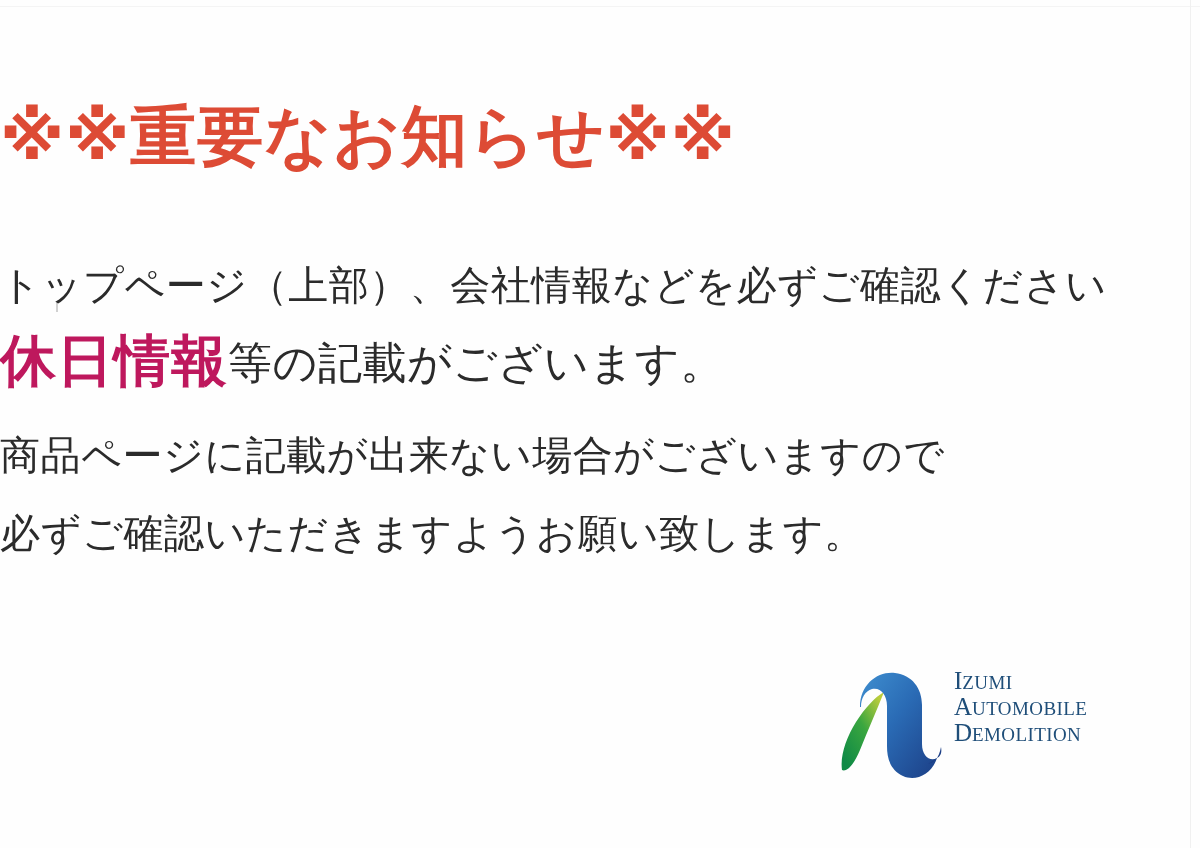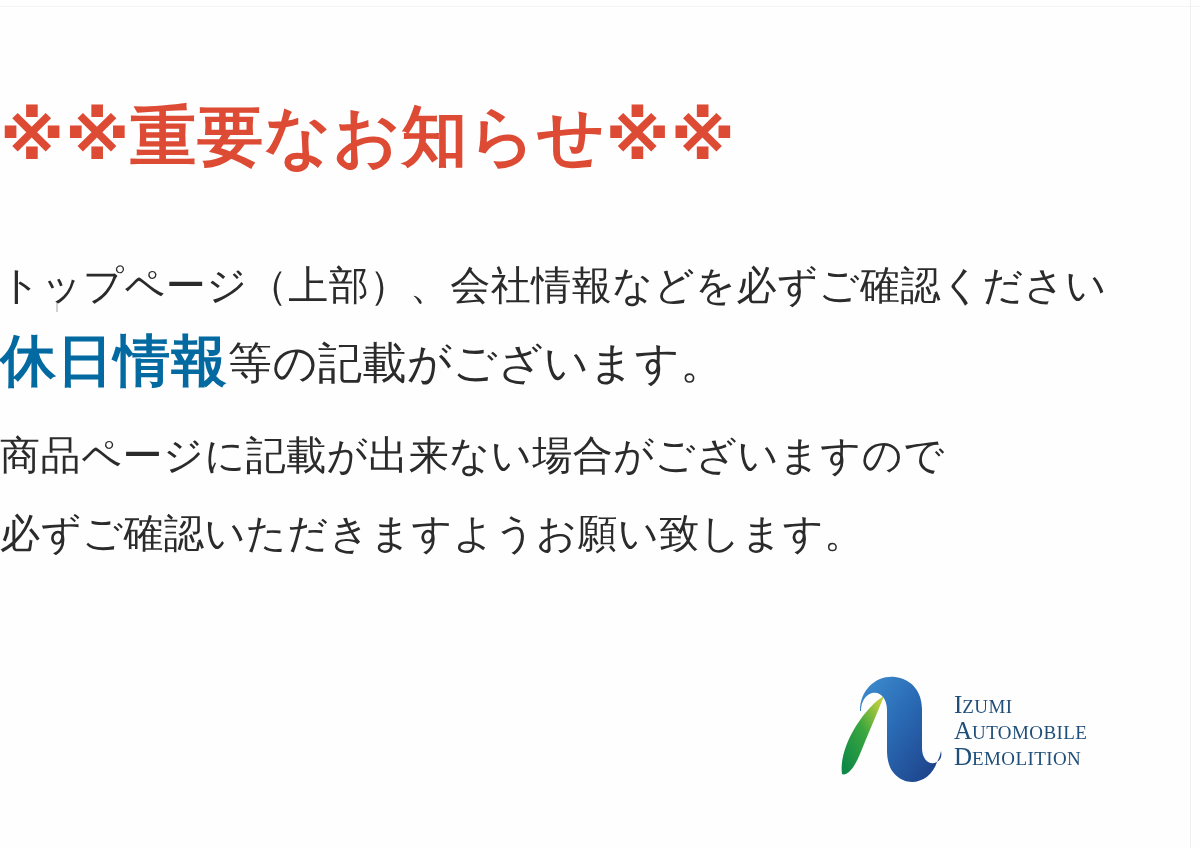--- a/index.html
+++ b/index.html
@@ -76,21 +76,21 @@
     line-height: 66px;
     letter-spacing: 0.5px;
   }
 
   .line-2 {
     line-height: 86px;
     letter-spacing: 0.5px;
     padding-right: 40px;
   }
   .kyujitsu {
-    color: #0369a1;
+    color: #be185d;
     font-size: 56px;
     font-weight: bold;
     letter-spacing: 1px;
     vertical-align: -2px;
   }
   .kyujitsu-tail {
     font-size: 44px;
   }
 
   .line-3 {
@@ -110,21 +110,21 @@
   }
 
   
   .logo {
     position: absolute;
     left: 838px;
     top: 668px;
     width: 290px;
     height: 126px;
     display: flex;
-    align-items: center;
+    align-items: flex-start;
   }
   .logo-mark {
     width: 104px;
     height: 118px;
     flex: 0 0 auto;
   }
   .logo-text {
     margin-left: 12px;
     color: #1f4e79;
     font-family: "Liberation Serif", "DejaVu Serif", serif;

